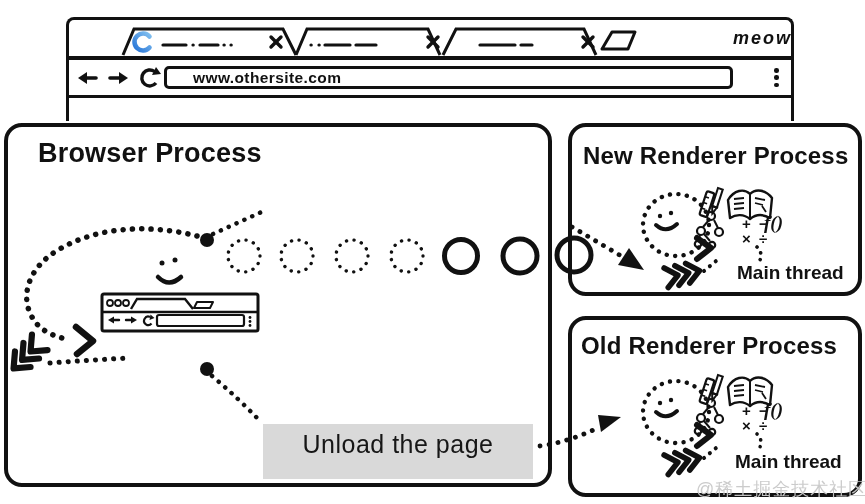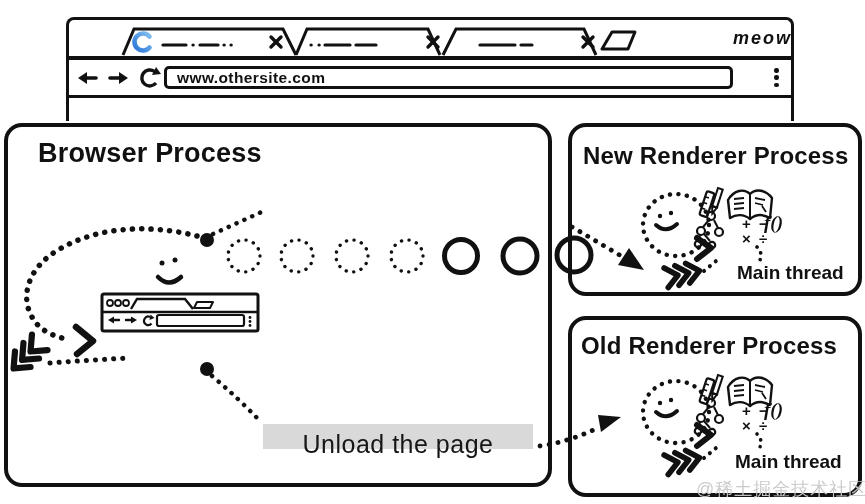--- a/index.html
+++ b/index.html
@@ -9,21 +9,21 @@
   
   .bwin{left:66px;top:17px;width:728px;height:104px;border:3px solid #111;border-bottom:none;
         border-radius:8px 8px 0 0;box-sizing:border-box;background:#fff;z-index:1;}
   .tabstrip{position:absolute;left:0;top:0;width:100%;height:36px;border-bottom:4px solid #111;}
   .navbar{position:absolute;left:0;top:40px;width:100%;height:35px;border-bottom:3px solid #111;}
   .tl{position:absolute;width:13px;height:13px;border:3.5px solid #111;border-radius:50%;
       box-sizing:border-box;background:#fff;}
   .tabsvg{position:absolute;left:69px;top:20px;width:722px;height:36px;z-index:1;}
   .urlbox{position:absolute;left:164px;top:66px;width:569px;height:23px;border:3px solid #111;
           border-radius:5px;box-sizing:border-box;background:#fff;z-index:1;}
-  .urltext{display:block;padding-left:10px;font-size:15.5px;font-weight:600;line-height:17px;
+  .urltext{display:block;padding-left:26px;font-size:15.5px;font-weight:600;line-height:17px;
            letter-spacing:.4px;color:#111;white-space:nowrap;}
   .menudots{position:absolute;left:774px;top:68px;width:6px;height:20px;z-index:1;}
   .menudots i{display:block;width:4.5px;height:4.5px;border-radius:50%;background:#111;margin:0 0 2.8px 0;}
   .brand{position:absolute;left:733px;top:28px;font-size:18px;font-weight:700;font-style:italic;
          letter-spacing:2px;z-index:1;}
   
   .bigbox{border:4px solid #111;border-radius:18px;box-sizing:border-box;background:#fff;z-index:2;}
   #browser-box{left:4px;top:123px;width:548px;height:364px;}
   #new-box{left:568px;top:123px;width:294px;height:173px;}
   #old-box{left:568px;top:316px;width:294px;height:181px;}
@@ -241,19 +241,19 @@
       <text x="764" y="229" font-family="Liberation Serif, serif" font-style="italic" font-weight="700" font-size="19" fill="#111">f()</text>
       <path class="ink" stroke-width="3.6" stroke-linecap="round" stroke-dasharray="0.1 6.8" d="M757 247 Q763 253 760 260"></path>
     </g>
     <use href="#rchar" y="187"></use>
   </svg>
 
   <div class="abs boxtitle" style="left:38px;top:138px;font-size:27px;">Browser Process</div>
   <div class="abs boxtitle" style="left:583px;top:142px;font-size:24px;">New Renderer Process</div>
   <div class="abs boxtitle" style="left:581px;top:332px;font-size:24px;">Old Renderer Process</div>
 
-  <div class="abs msg" style="left:263px;top:424px;width:270px;height:25px;line-height:41px;">Unload the page</div>
+  <div class="abs msg" style="left:263px;top:424px;width:270px;height:55px;line-height:41px;">Unload the page</div>
 
   <div class="abs threadlabel" style="left:737px;top:254px;">Main thread</div>
   <div class="abs threadlabel" style="left:735px;top:443px;">Main thread</div>
 
   <div class="abs watermark">@稀土掘金技术社区</div>
 </div>
 
 </body></html>

